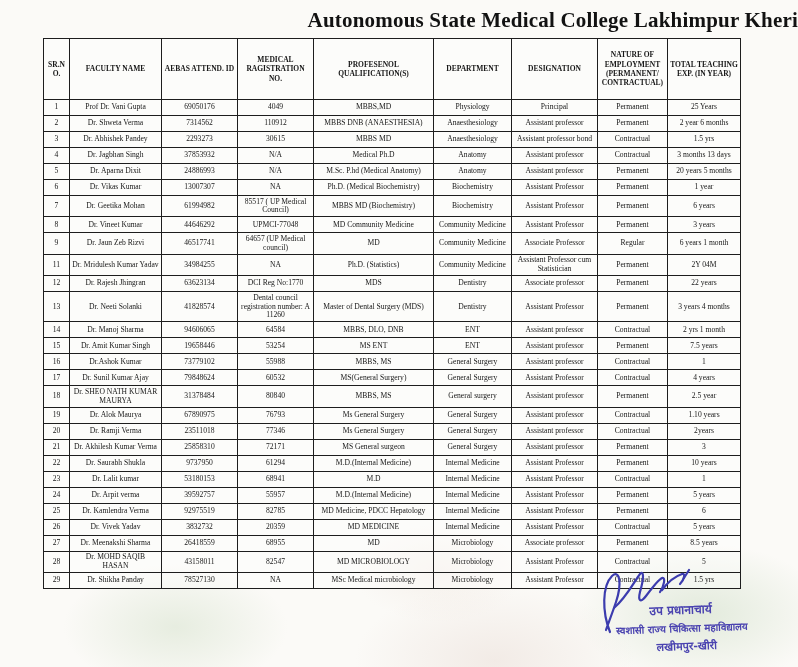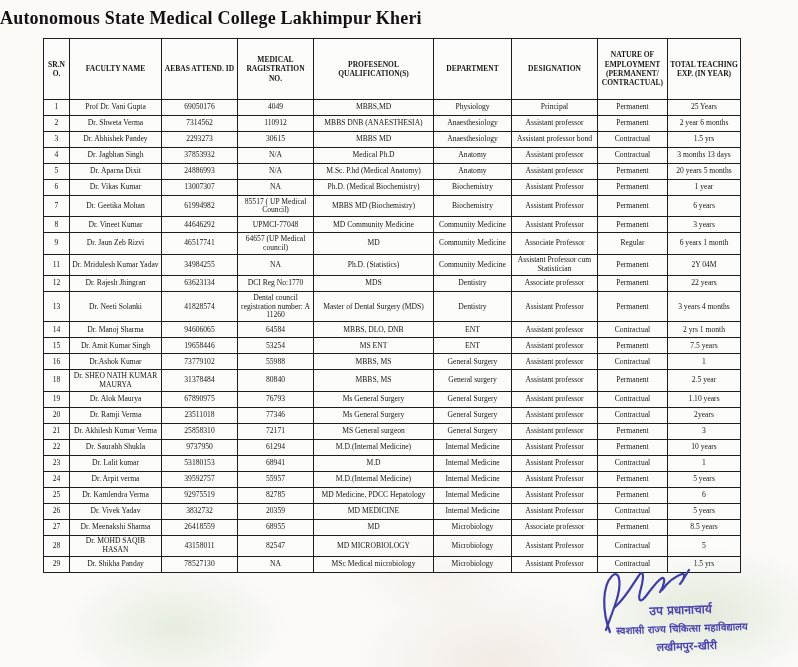--- a/index.html
+++ b/index.html
@@ -12,21 +12,21 @@
     position:absolute;inset:0;overflow:hidden;
     background:
       radial-gradient(160px 90px at 22% 94%, rgba(214,226,205,.55), rgba(214,226,205,0) 70%),
       radial-gradient(200px 110px at 62% 99%, rgba(233,220,213,.5), rgba(233,220,213,0) 70%),
       radial-gradient(180px 100px at 88% 92%, rgba(210,224,202,.6), rgba(210,224,202,0) 70%),
       radial-gradient(120px 70px at 55% 86%, rgba(240,230,222,.45), rgba(240,230,222,0) 70%),
       #fbfaf7;
   }
   .title{
     position:absolute;top:8px;left:0;width:100%;
-    text-align:left;font-size:18px;font-weight:bold;color:#121212;
+    text-align:right;font-size:21px;font-weight:bold;color:#121212;
     letter-spacing:.2px;margin:0;
   }
   table.faculty{
     position:absolute;top:38px;left:43px;width:697px;
     border-collapse:collapse;table-layout:fixed;
     background:rgba(255,255,255,.35);
   }
   table.faculty th, table.faculty td{
     border:1px solid #1d1d1d;
     color:#161616;
@@ -248,20 +248,31 @@
           <td class="c1">Dr.Ashok Kumar</td>
           <td class="c2">73779102</td>
           <td class="c3">55988</td>
           <td class="c4">MBBS, MS</td>
           <td class="c5">General Surgery</td>
           <td class="c6">Assistant professor</td>
           <td class="c7">Contractual</td>
           <td class="c8">1</td>
         </tr>
         <tr>
+          <td class="c0">17</td>
+          <td class="c1">Dr. Sunil Kumar Ajay</td>
+          <td class="c2">79848624</td>
+          <td class="c3">60532</td>
+          <td class="c4">MS(General Surgery)</td>
+          <td class="c5">General Surgery</td>
+          <td class="c6">Assistant Professor</td>
+          <td class="c7">Contractual</td>
+          <td class="c8">4 years</td>
+        </tr>
+        <tr>
           <td class="c0">18</td>
           <td class="c1">Dr. SHEO NATH KUMAR MAURYA</td>
           <td class="c2">31378484</td>
           <td class="c3">80840</td>
           <td class="c4">MBBS, MS</td>
           <td class="c5">General surgery</td>
           <td class="c6">Assistant professor</td>
           <td class="c7">Permanent</td>
           <td class="c8">2.5 year</td>
         </tr>

